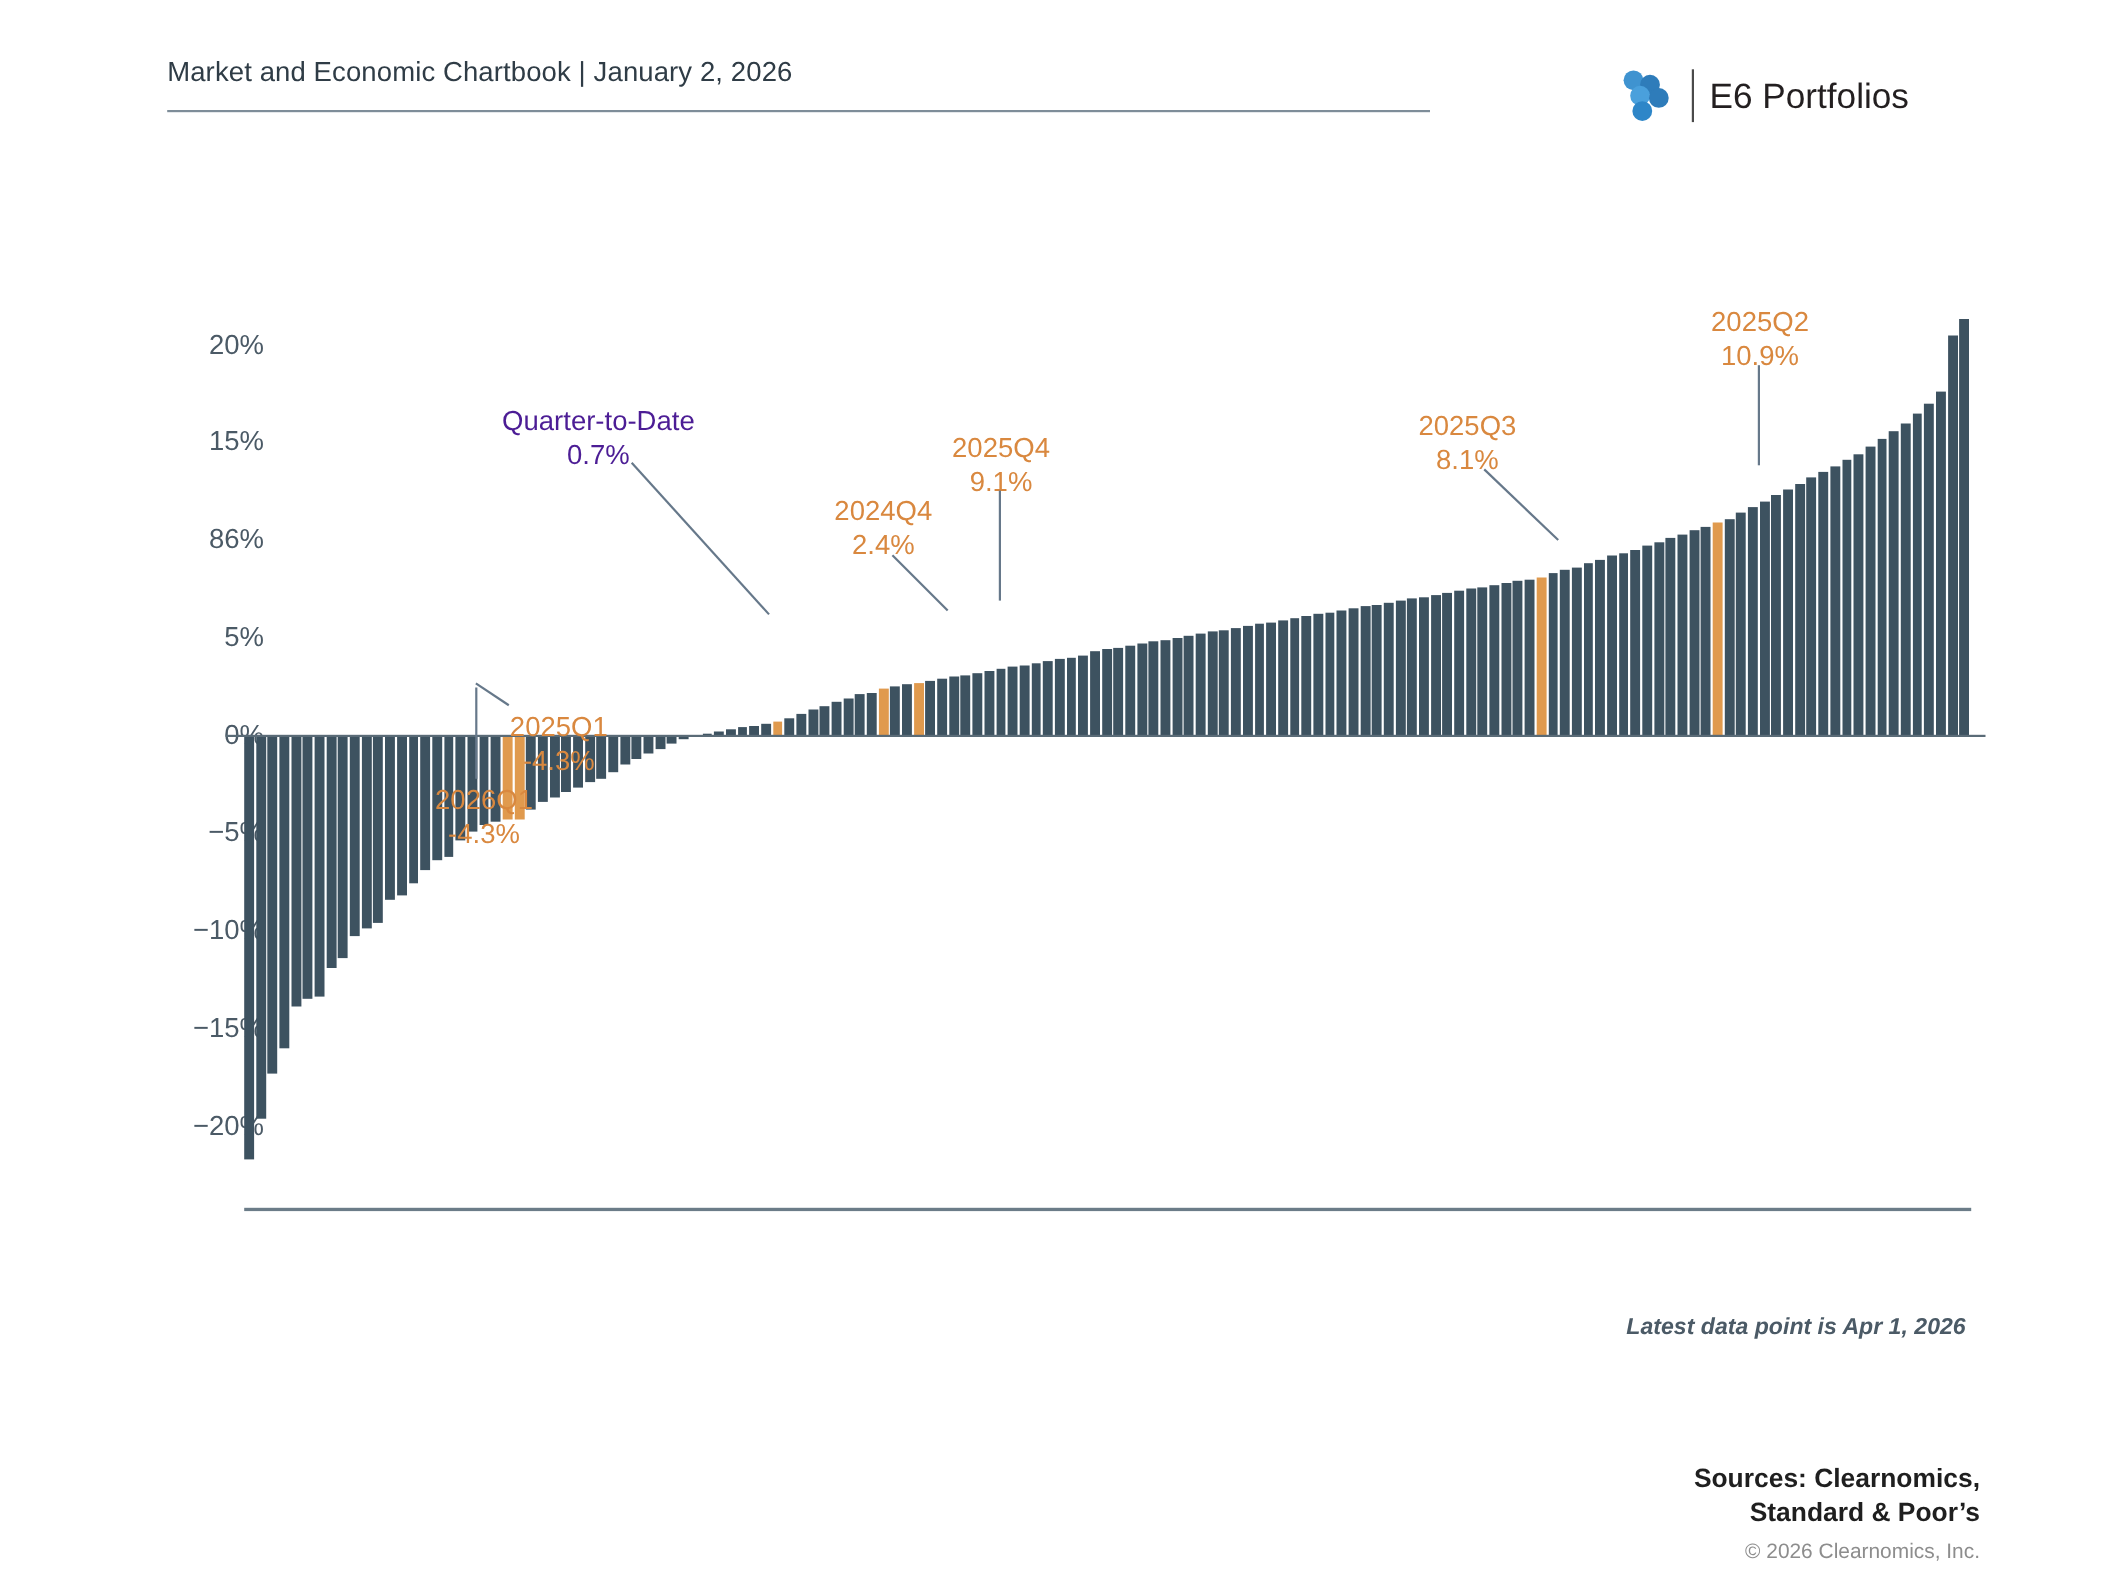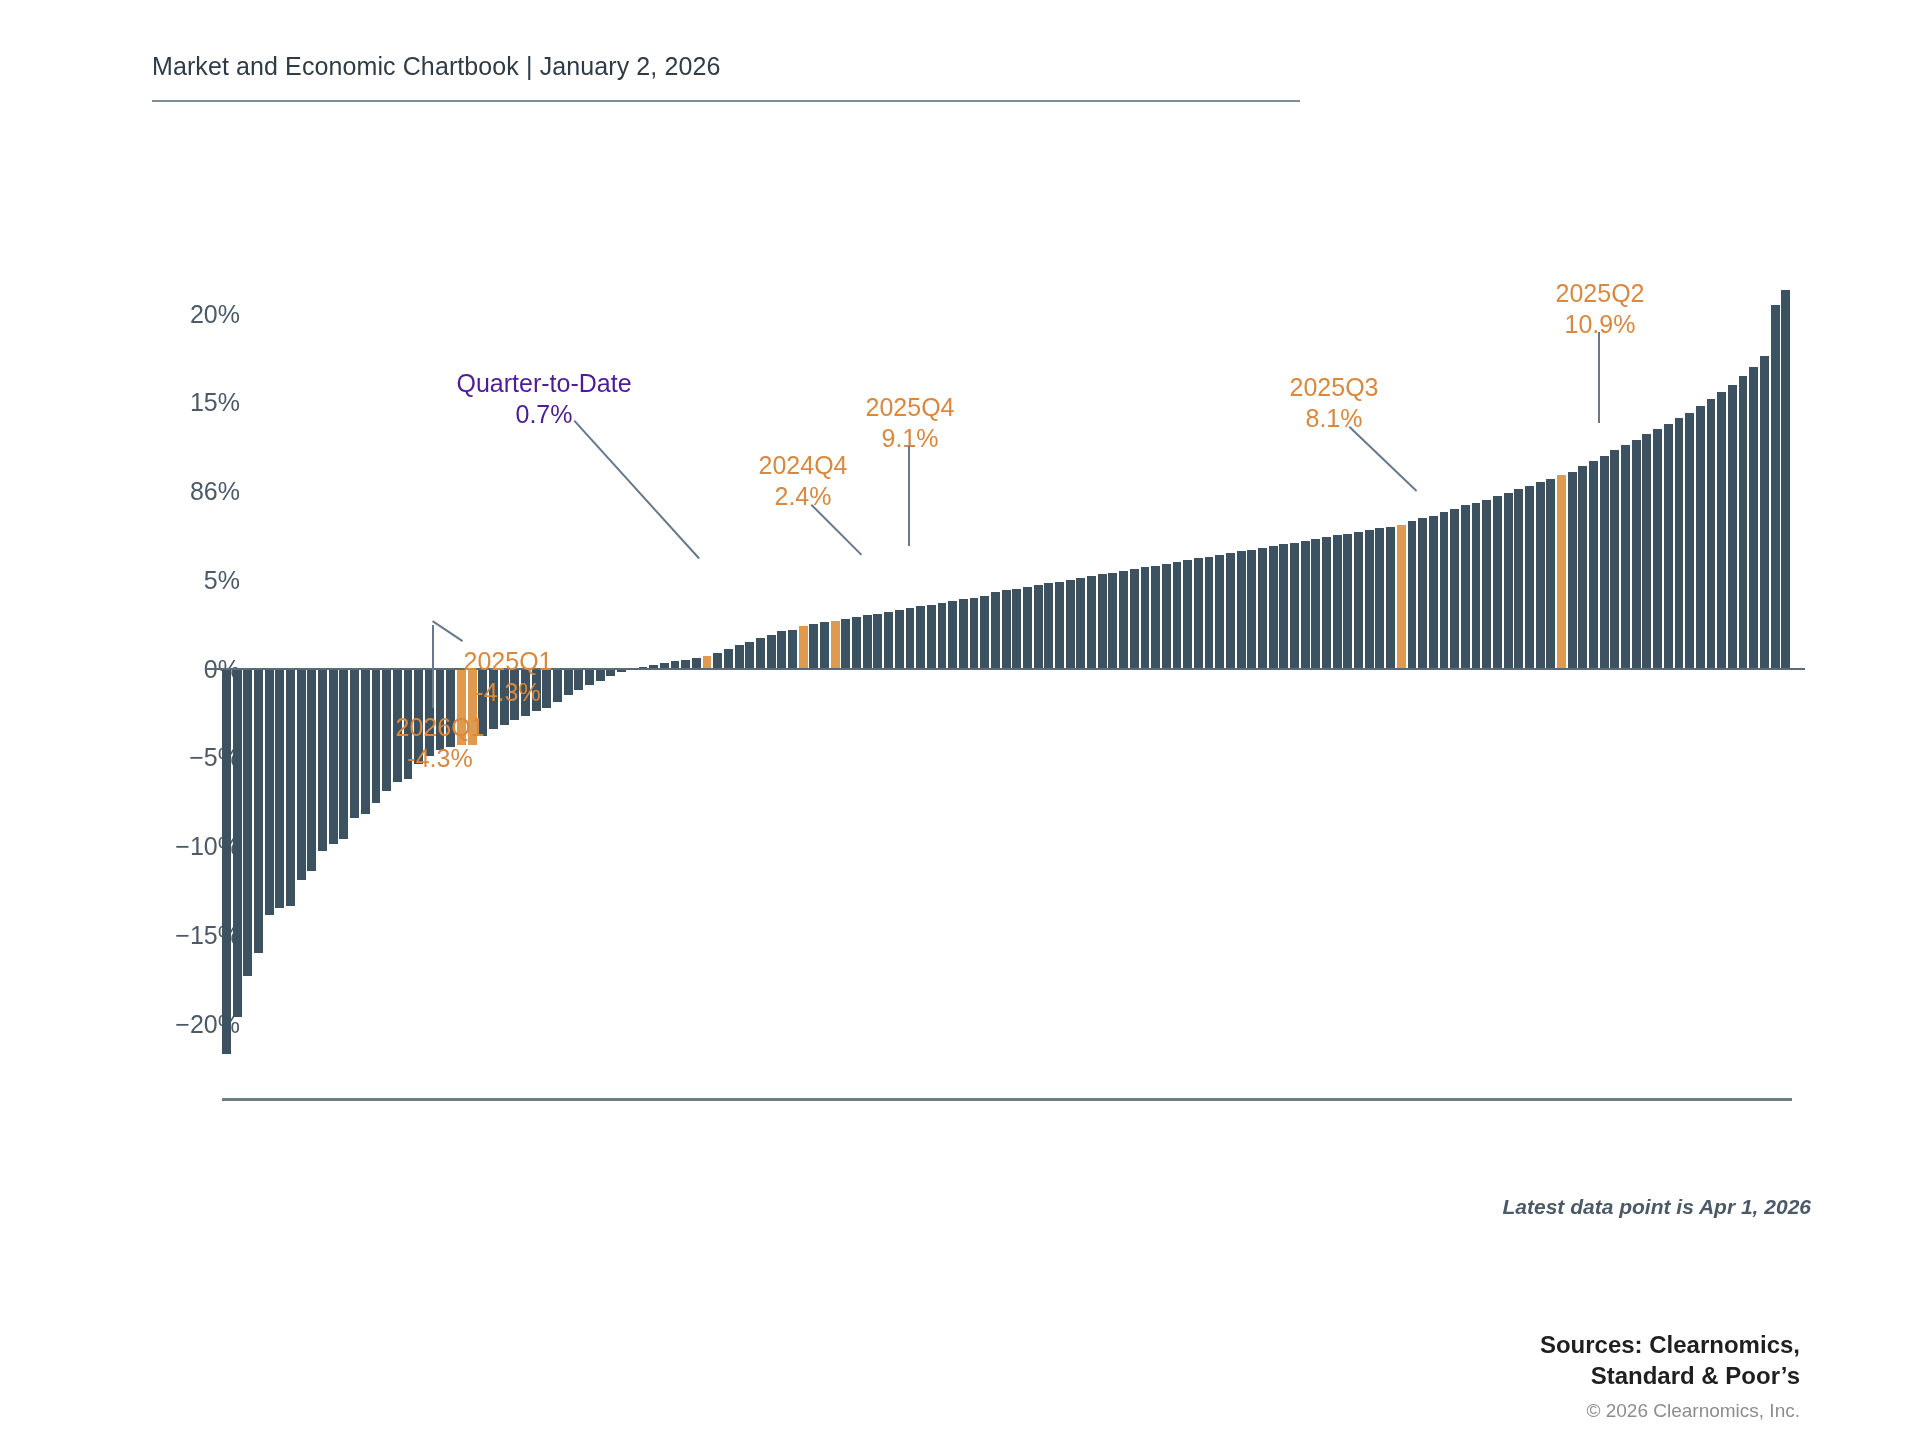--- a/index.html
+++ b/index.html
@@ -149,21 +149,21 @@
   .annot.slate  { color: #4c1d95; }
   .leader {
     position: absolute;
     background: #66788a;
     transform-origin: 0 0;
   }
 
   
   #latest-note {
     position: absolute;
-    right: 109px;
+    right: 133px;
     top: 1195px;
     font-size: 21px;
     font-style: italic;
     font-weight: 700;
     color: #4b5a66;
     white-space: nowrap;
   }
   #sources-block {
     position: absolute;
     right: 120px;
@@ -188,20 +188,31 @@
 <body>
 
 <div id="header-band">
 
   <div id="chartbook-line">Market and Economic Chartbook | January 2, 2026</div>
 
   <div id="header-rule"></div>
 
 
 
+  <div id="logo-block">
+    <svg id="logo-mark" viewBox="0 0 54 50">
+      <circle cx="15" cy="11" r="9" fill="#3f93d0"></circle>
+      <circle cx="30" cy="15" r="9" fill="#2e7cba"></circle>
+      <circle cx="21" cy="25" r="9" fill="#4aa0dc"></circle>
+      <circle cx="38" cy="27" r="9" fill="#2e7cba"></circle>
+      <circle cx="23" cy="39" r="9" fill="#2e86c8"></circle>
+    </svg>
+    <div id="logo-divider"></div>
+    <div id="logo-text">E6 Portfolios</div>
+  </div>
 </div>
 
 <div id="plot-area">
   <div id="y-axis-labels">
       <div class="y-tick" style="top: 53.5056px;">20%</div>
       <div class="y-tick" style="top: 142.27px;">15%</div>
       <div class="y-tick" style="top: 231.034px;">86%</div>
       <div class="y-tick" style="top: 319.798px;">5%</div>
       <div class="y-tick" style="top: 408.562px;">0%</div>
       <div class="y-tick" style="top: 497.326px;">−5%</div>

